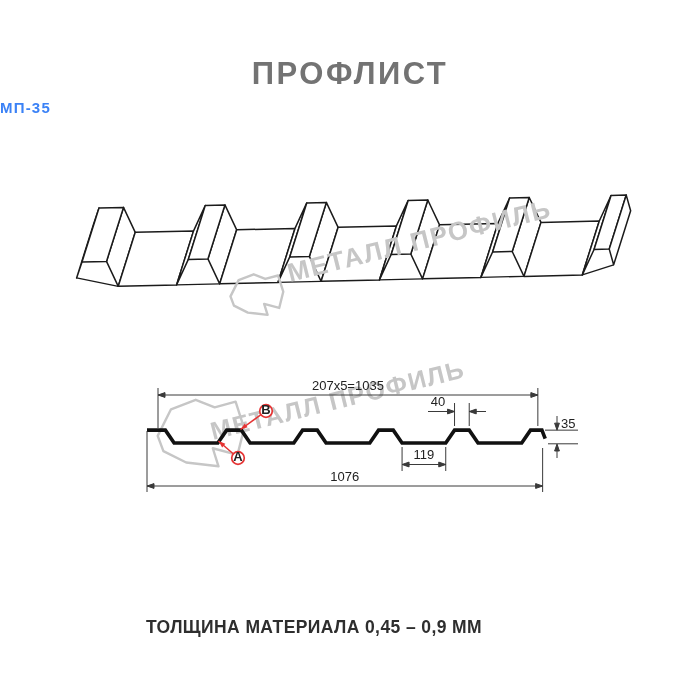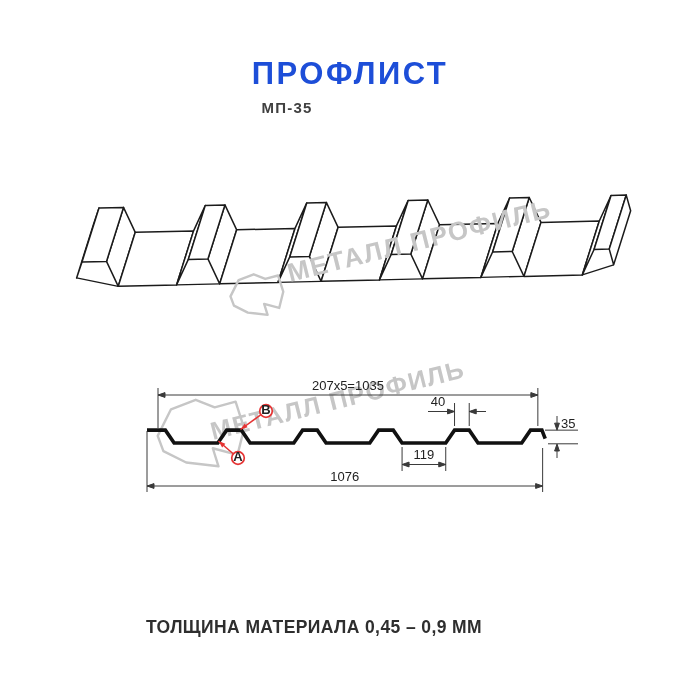--- a/index.html
+++ b/index.html
@@ -2,25 +2,25 @@
 <html><head>
 <meta charset="utf-8">
 <style>
   html,body{margin:0;padding:0;}
   .page{
     position:relative;width:700px;height:700px;background:#ffffff;overflow:hidden;
     font-family:"Liberation Sans",sans-serif;
   }
   .title{
     position:absolute;top:56px;left:0;width:700px;text-align:center;
-    font-size:31px;font-weight:700;letter-spacing:2.5px;color:#1d4ed8;
+    font-size:31px;font-weight:700;letter-spacing:2.5px;color:#737373;
   }
   .subtitle{
-    position:absolute;top:99px;left:0;width:574px;text-align:center;
-    font-size:15px;font-weight:700;letter-spacing:1.2px;color:#404040;
+    position:absolute;top:99px;left:0;width:574px;text-align:left;
+    font-size:15px;font-weight:700;letter-spacing:1.2px;color:#3b82f6;
   }
   .footer-note{
     position:absolute;top:617px;left:0;width:628px;text-align:center;
     font-size:17.5px;font-weight:700;letter-spacing:.4px;color:#2e2e2e;
   }
   svg text{font-family:"Liberation Sans",sans-serif;}
   .dim-label{font-size:13px;fill:#222222;}
   .wm-text{font-weight:700;letter-spacing:1.5px;}
 </style>
 </head>

